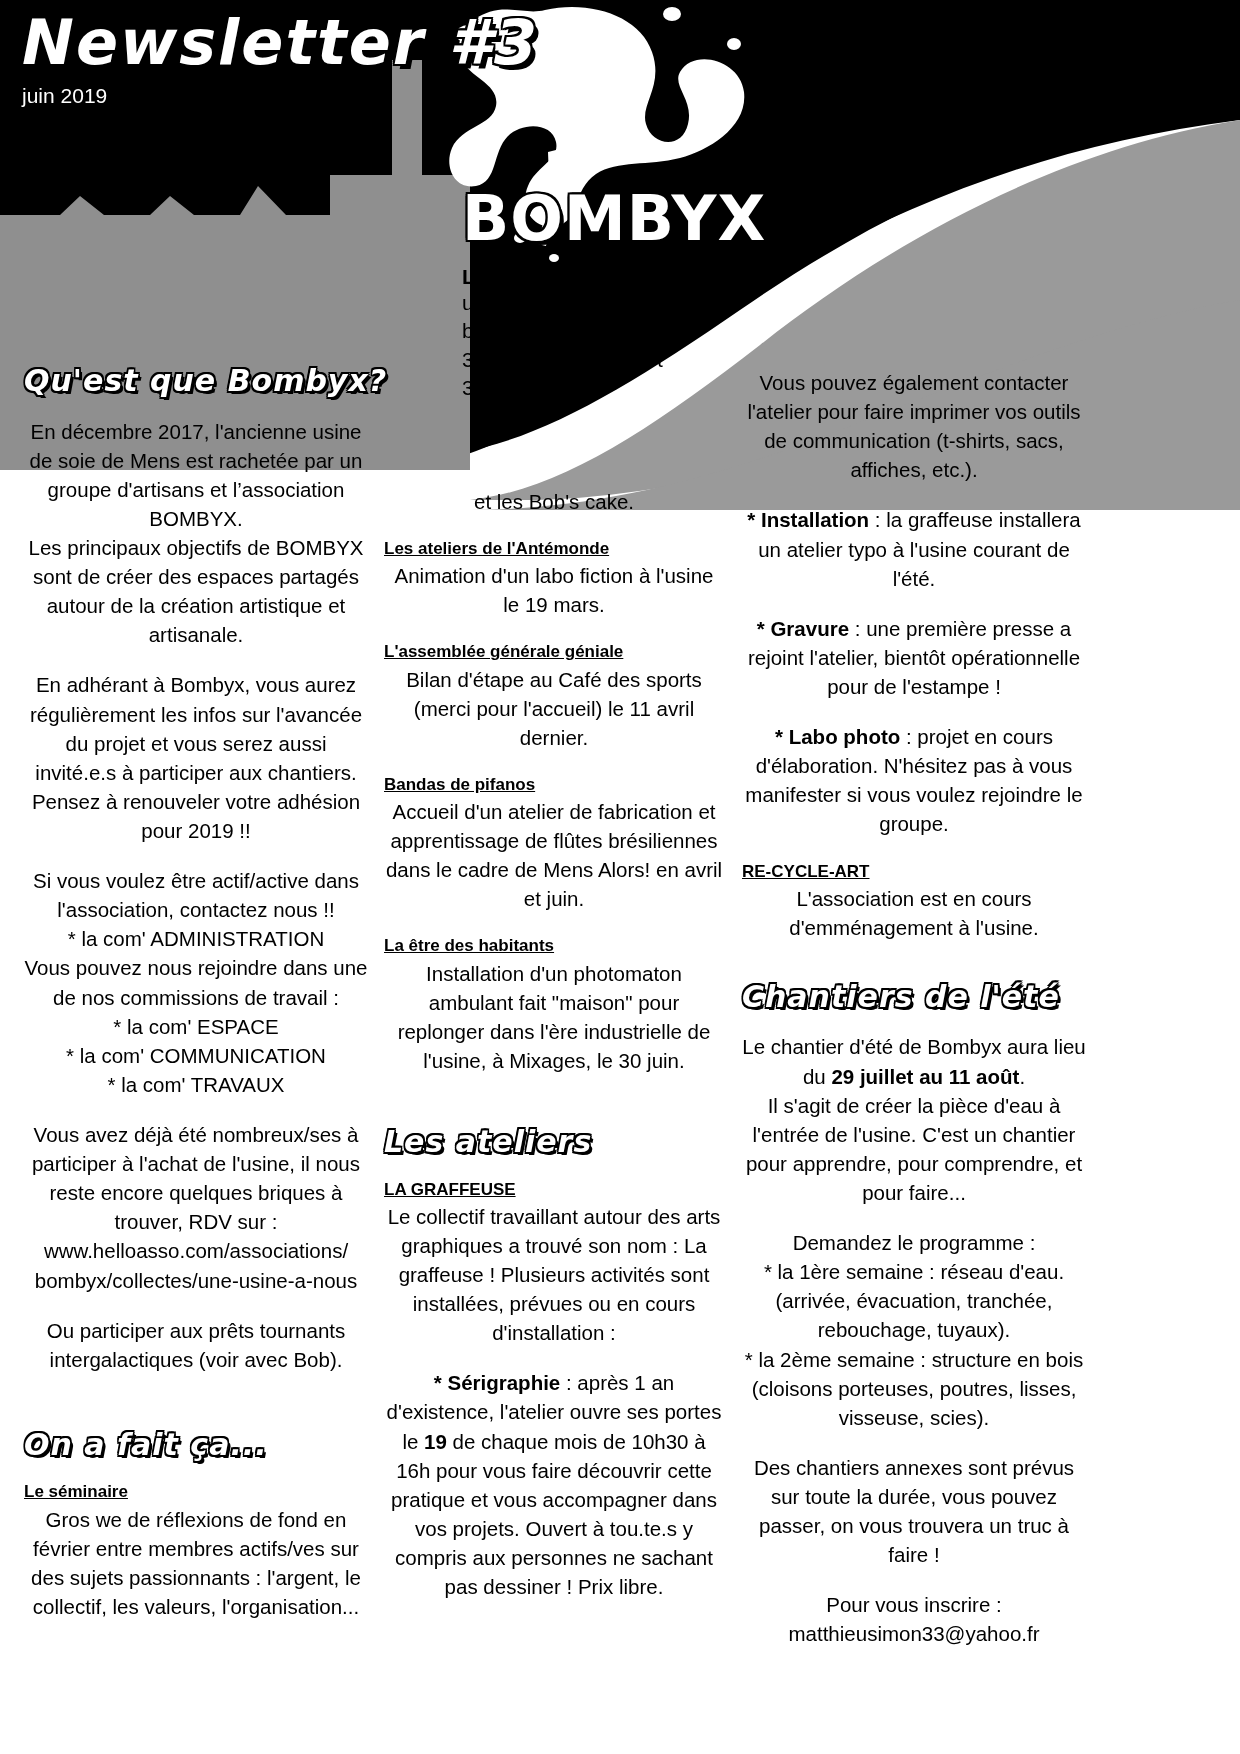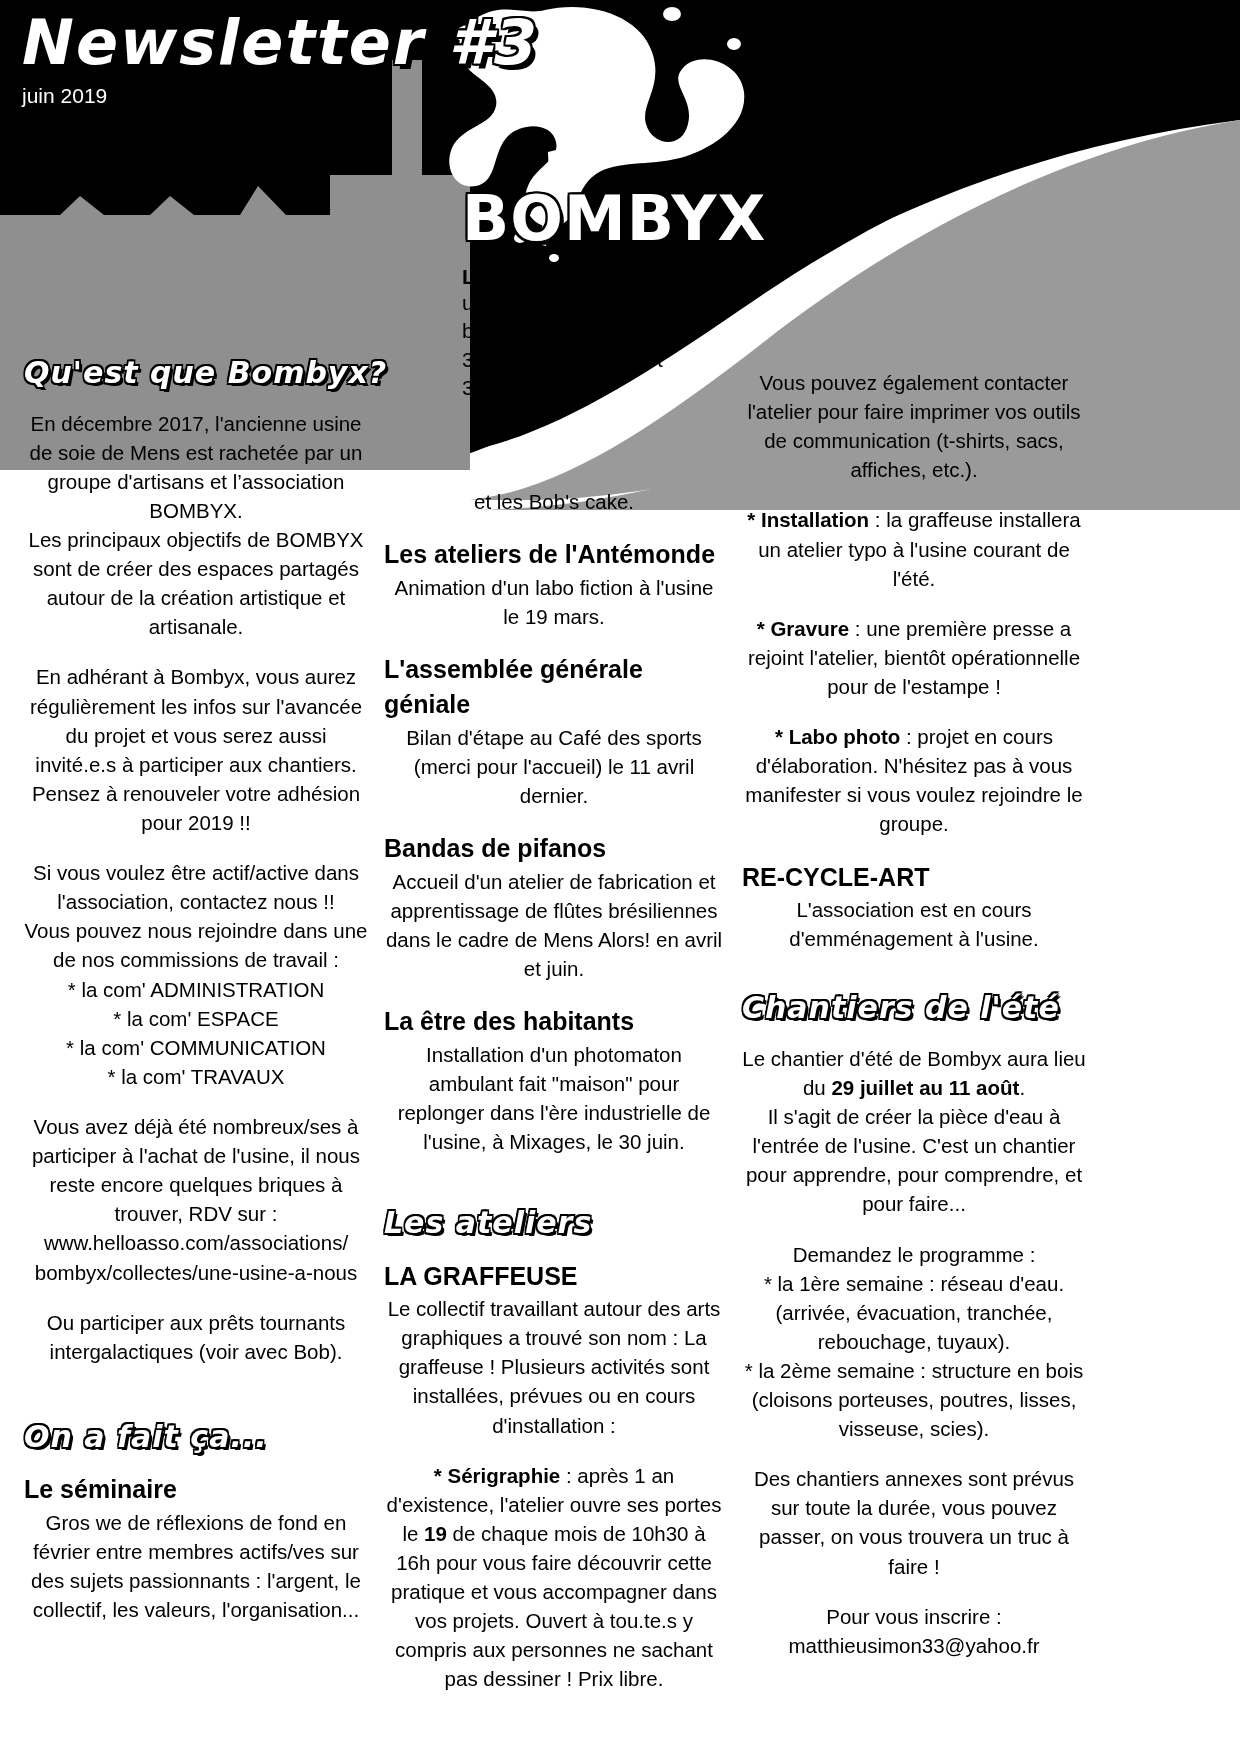--- a/index.html
+++ b/index.html
@@ -91,21 +91,21 @@
     line-height: 1.35;
   }
 
   
   .col {
     position: absolute;
     z-index: 4;
     font-size: 20.5px;
     line-height: 1.42;
   }
-  .col-1 { left: 24px;  top: 352px;  width: 344px; }
+  .col-1 { left: 24px;  top: 360px;  width: 344px; }
   .col-2 { left: 384px; top: 487px;  width: 340px; }
   .col-3 { left: 742px; top: 368px;  width: 344px; }
 
   .p { margin: 0 0 0 0; text-align: center; }
   .spacer { height: 21px; }
 
   .bold { font-weight: bold; }
 
   .section-title {
     font-family: "DejaVu Sans", sans-serif;
@@ -116,22 +116,23 @@
     text-shadow:
        1.6px 0 0 #000, -1.6px 0 0 #000, 0 1.6px 0 #000, 0 -1.6px 0 #000,
        1.6px 1.6px 0 #000, -1.6px 1.6px 0 #000, 1.6px -1.6px 0 #000, -1.6px -1.6px 0 #000,
        3px 3px 0 #000;
     letter-spacing: 1px;
     margin: 0 0 14px 0;
     white-space: nowrap;
   }
   .sub-head {
     font-weight: bold;
-    font-size: 25px;
+    font-size: 17px;
     margin: 0;
+    text-decoration: underline;
   }
 </style>
 </head>
 <body>
 
 <div class="page">
 
   <div class="bg">
     <svg width="1240" height="1754" viewBox="0 0 1240 1754" xmlns="http://www.w3.org/2000/svg">
 
@@ -182,22 +183,22 @@
   </div>
 
   <div class="col col-1">
     <div class="section-title">Qu'est que Bombyx?</div>
     <p class="p">En décembre 2017, l'ancienne usine de soie de Mens est rachetée par un groupe d'artisans et l’association BOMBYX.</p>
     <p class="p">Les principaux objectifs de BOMBYX sont de créer des espaces partagés autour de la création artistique et artisanale.</p>
     <div class="spacer"></div>
     <p class="p">En adhérant à Bombyx, vous aurez régulièrement les infos sur l'avancée du projet et vous serez aussi invité.e.s à participer aux chantiers. Pensez à renouveler votre adhésion pour 2019 !!</p>
     <div class="spacer"></div>
     <p class="p">Si vous voulez être actif/active dans l'association, contactez nous !!</p>
+    <p class="p">* la com' ADMINISTRATION</p>
     <p class="p">Vous pouvez nous rejoindre dans une de nos commissions de travail :</p>
-    <p class="p">* la com' ADMINISTRATION</p>
     <p class="p">* la com' ESPACE</p>
     <p class="p">* la com' COMMUNICATION</p>
     <p class="p">* la com' TRAVAUX</p>
     <div class="spacer"></div>
     <p class="p">Vous avez déjà été nombreux/ses à participer à l'achat de l'usine, il nous reste encore quelques briques à trouver, RDV sur :</p>
     <p class="p">www.helloasso.com/associations/</p>
     <p class="p">bombyx/collectes/une-usine-a-nous</p>
     <div class="spacer"></div>
     <p class="p">Ou participer aux prêts tournants intergalactiques (voir avec Bob).</p>
     <div style="height:50px"></div>

